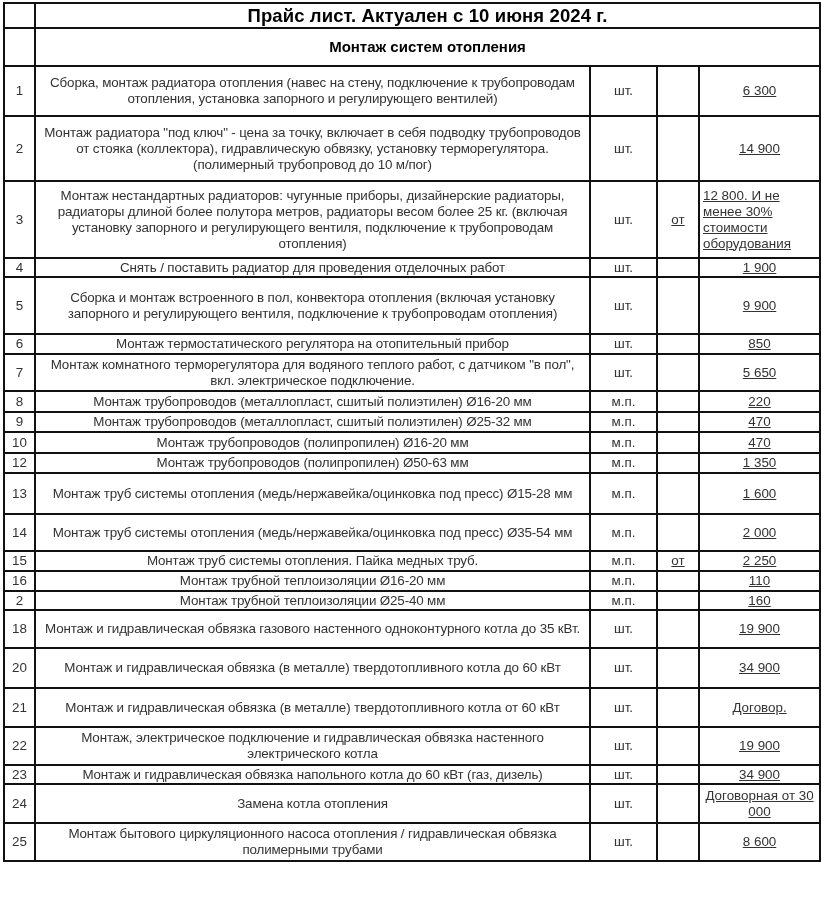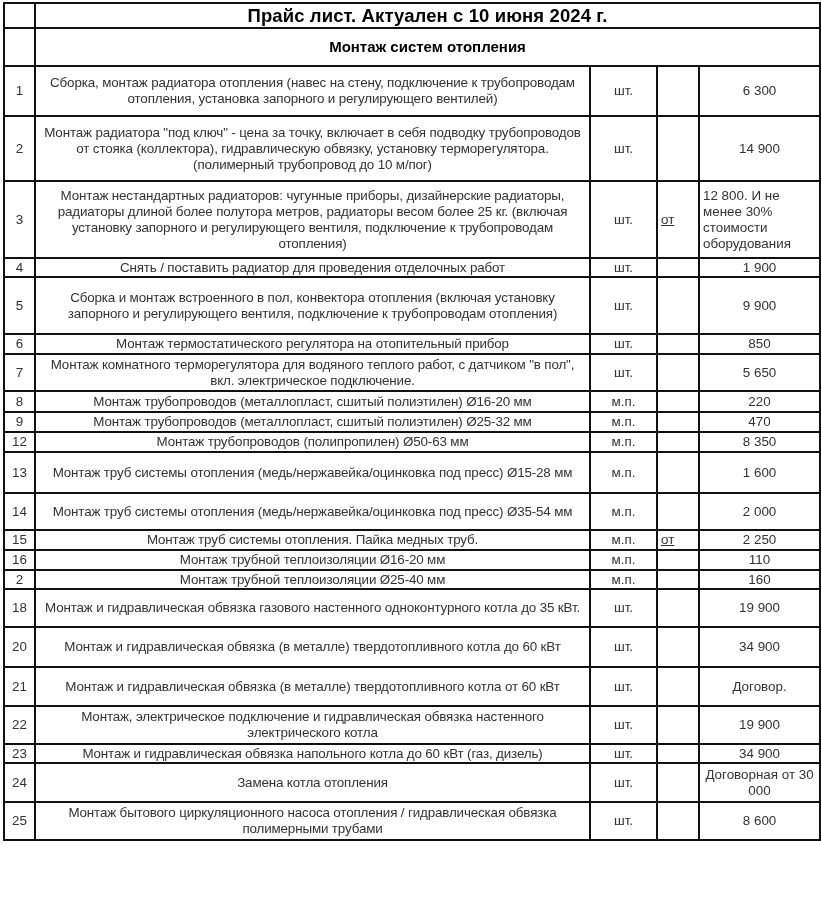--- a/index.html
+++ b/index.html
@@ -26,22 +26,22 @@
       border: 2px solid #111111;
       padding: 0 3px;
       font-size: 13.4px;
       line-height: 16px;
       vertical-align: middle;
       overflow: hidden;
     }
     td.num { text-align: center; padding: 0; }
     td.desc { text-align: center; letter-spacing: -0.15px; }
     td.unit { text-align: center; }
-    td.pref { text-align: left; text-decoration: underline; }
-    td.price { text-align: center; }
+    td.pref { text-align: center; text-decoration: underline; }
+    td.price { text-align: center; text-decoration: underline; }
     td.price.left { text-align: left; }
     tr.title td.head {
       font-weight: bold;
       font-size: 18.5px;
       color: #000000;
       text-align: center;
       letter-spacing: 0.1px;
     }
     tr.sub td.head {
       font-weight: bold;
@@ -127,26 +127,33 @@
       <td class="pref"></td>
       <td class="price">220</td>
     </tr>
     <tr style="height:20px">
       <td class="num">9</td>
       <td class="desc">Монтаж трубопроводов (металлопласт, сшитый полиэтилен) Ø25-32 мм</td>
       <td class="unit">м.п.</td>
       <td class="pref"></td>
       <td class="price">470</td>
     </tr>
+    <tr style="height:21px">
+      <td class="num">10</td>
+      <td class="desc">Монтаж трубопроводов (полипропилен) Ø16-20 мм</td>
+      <td class="unit">м.п.</td>
+      <td class="pref"></td>
+      <td class="price">470</td>
+    </tr>
     <tr style="height:20px">
       <td class="num">12</td>
       <td class="desc">Монтаж трубопроводов (полипропилен) Ø50-63 мм</td>
       <td class="unit">м.п.</td>
       <td class="pref"></td>
-      <td class="price">8 350</td>
+      <td class="price">1 350</td>
     </tr>
     <tr style="height:41px">
       <td class="num">13</td>
       <td class="desc">Монтаж труб системы отопления (медь/нержавейка/оцинковка под пресс)  Ø15-28 мм</td>
       <td class="unit">м.п.</td>
       <td class="pref"></td>
       <td class="price">1 600</td>
     </tr>
     <tr style="height:37px">
       <td class="num">14</td>

